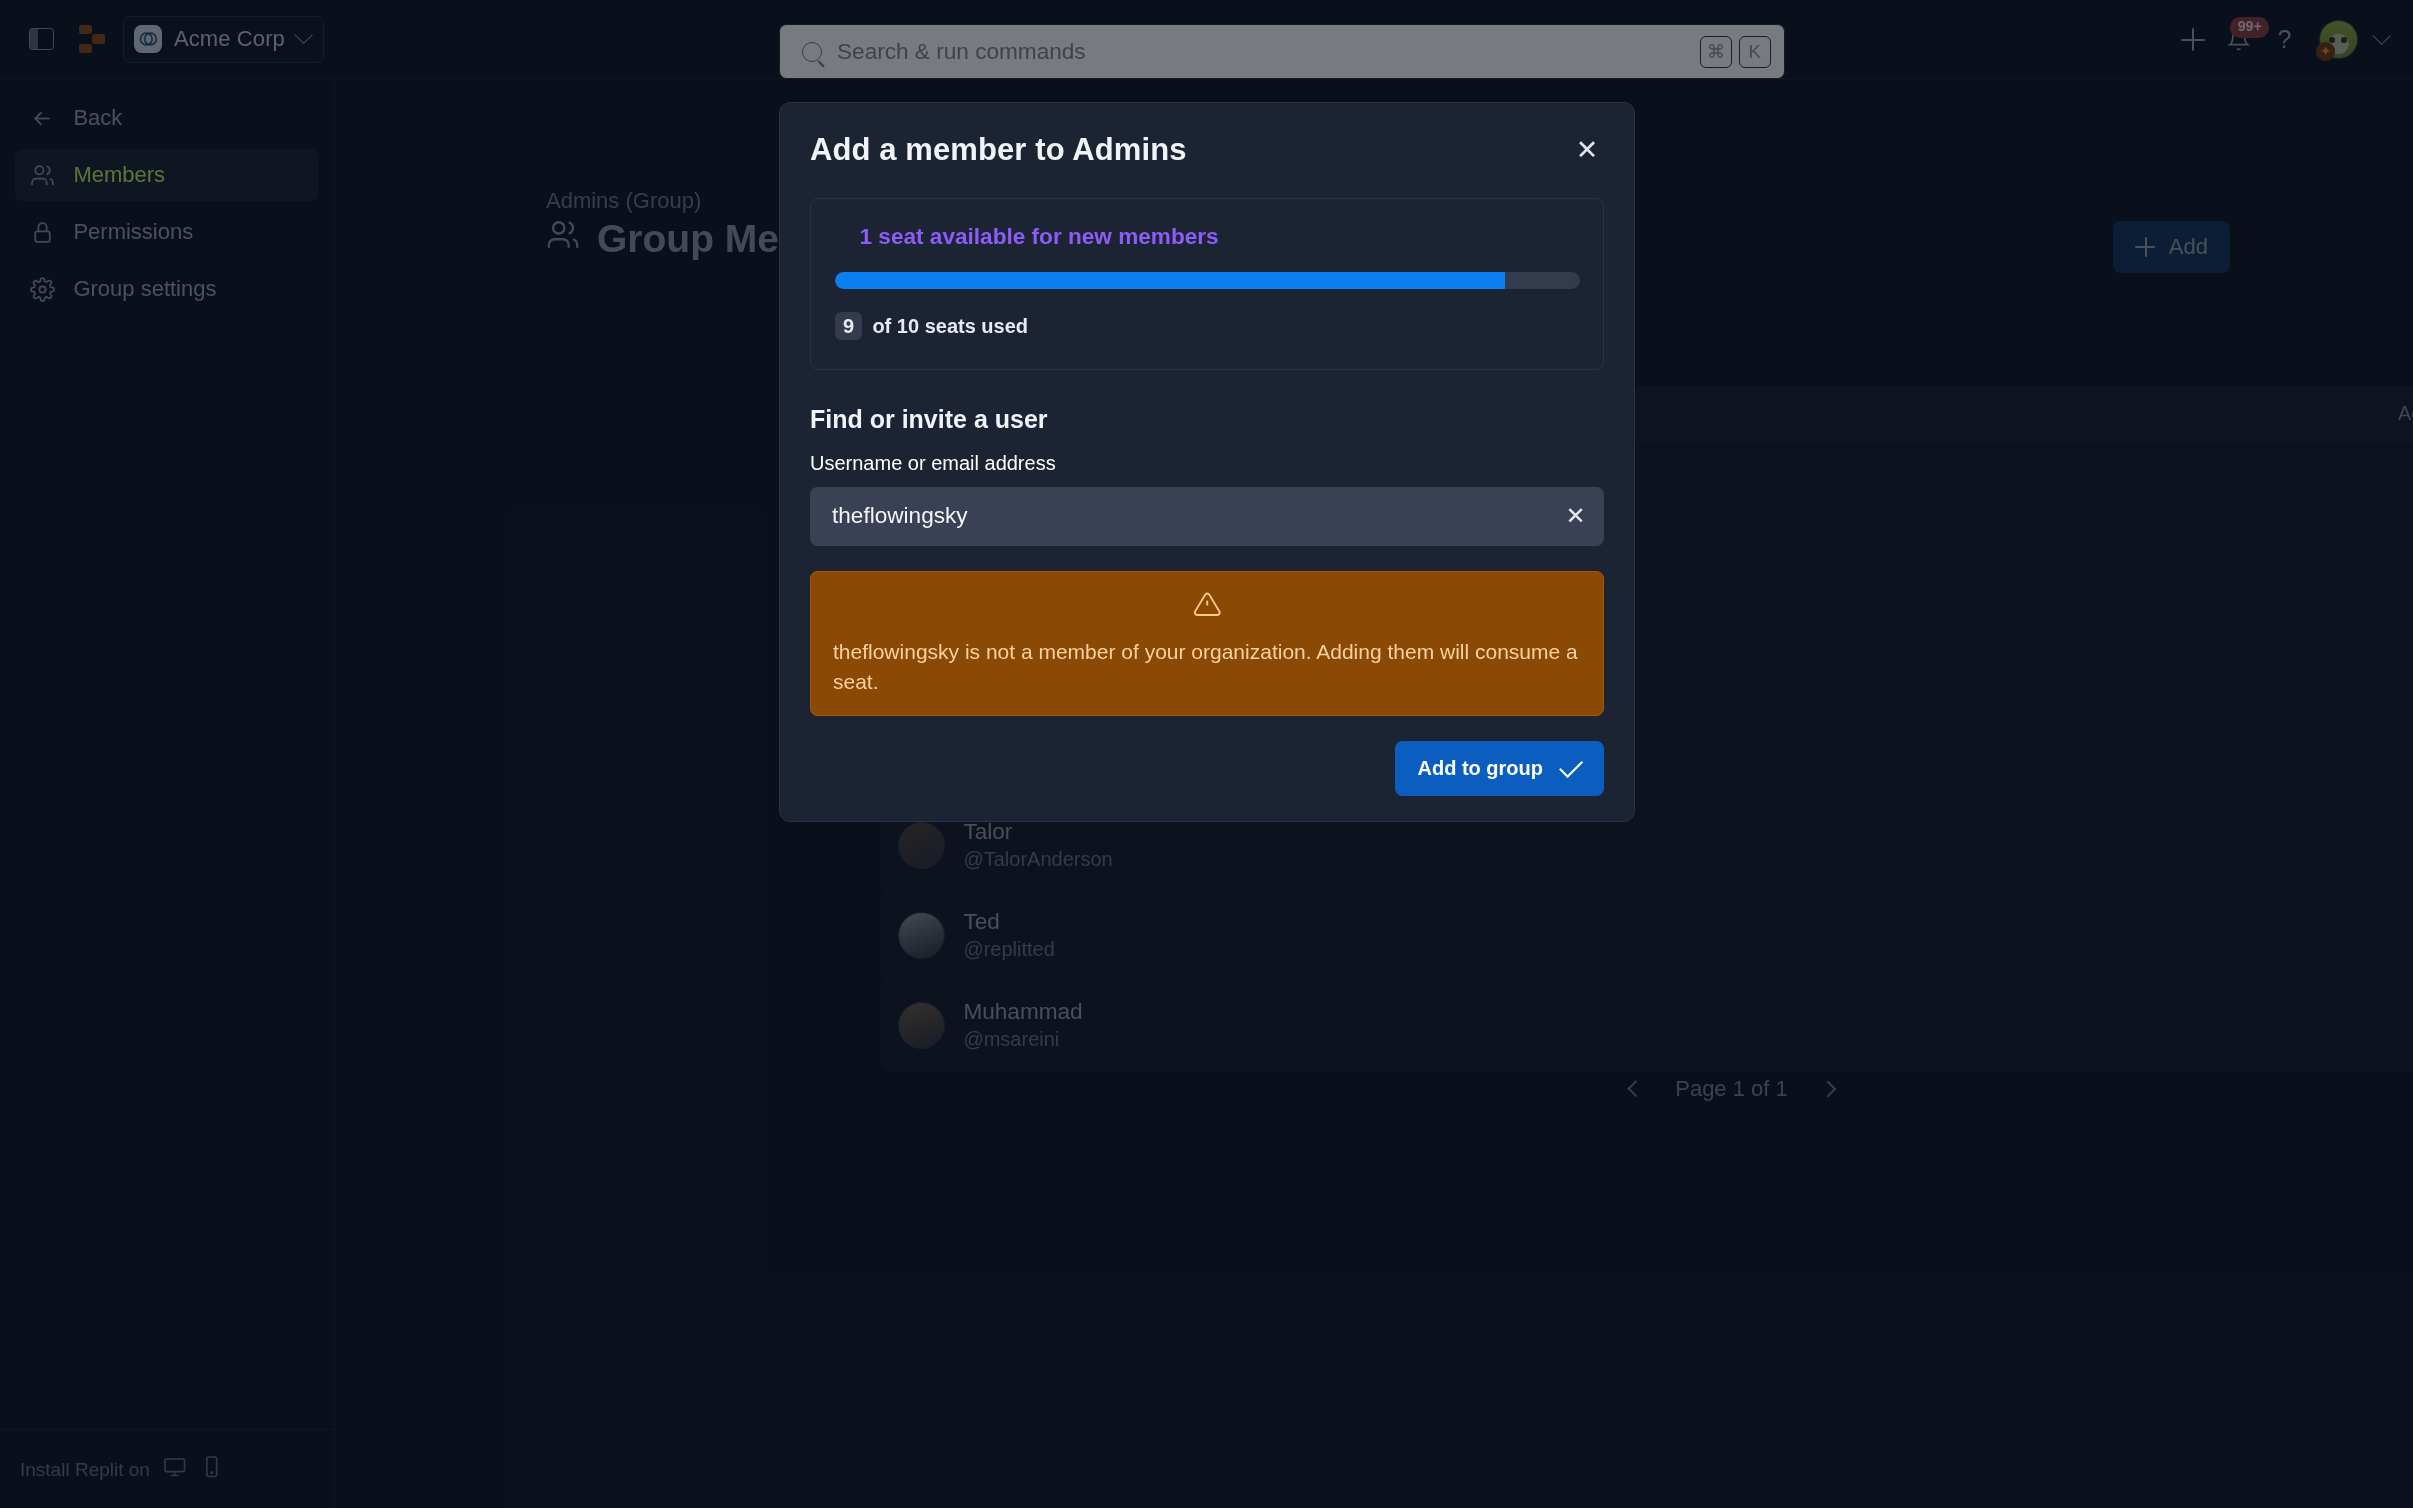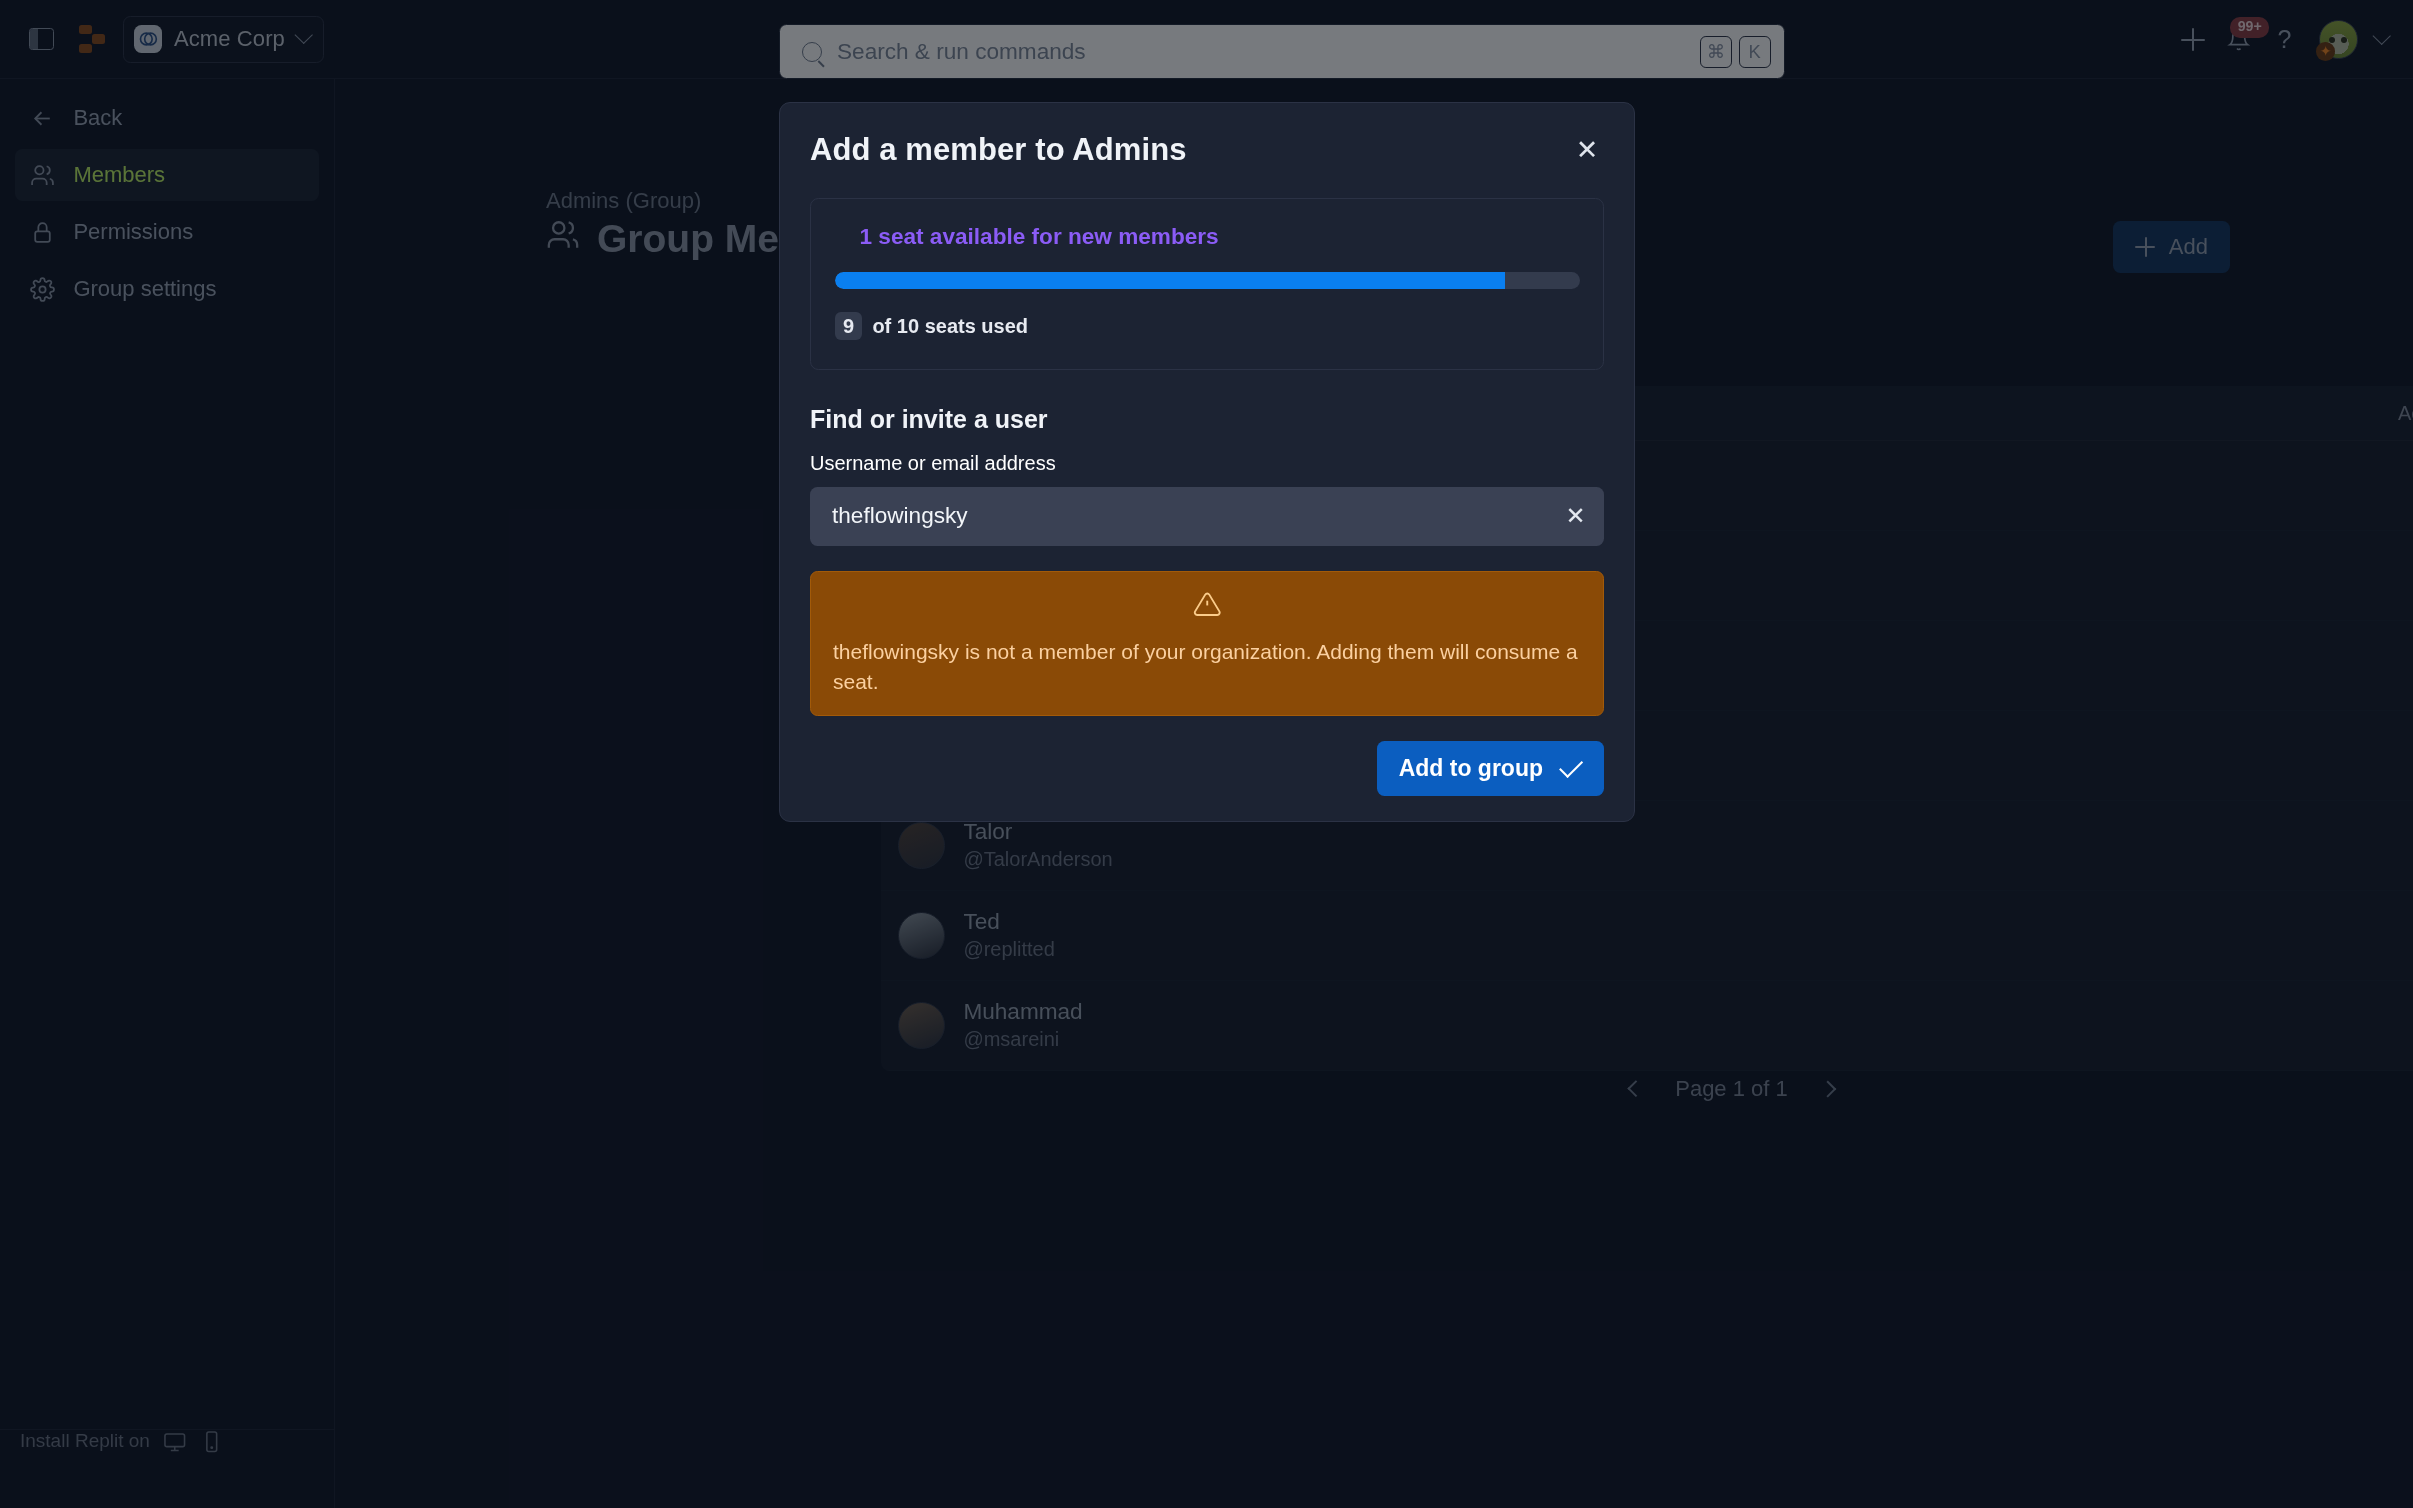--- a/index.html
+++ b/index.html
@@ -103,21 +103,21 @@
     height: 52px; margin: 5px 15px; padding-left: 15px;
     border-radius: 7.5px; color: #9aa4b5; font-size: 22px; cursor: pointer;
   }
   .side-item.active { background: #1a2232; color: #bef264; }
   .side-ico { width: 25px; height: 25px; flex: none; color: #8a94a6; }
   .side-ico svg { display:block; }
 
   .install-bar {
     position: absolute; left: 0; bottom: 0; width: 335px; height: 80px;
     border-top: 0.8px solid #1c2333;
-    display: flex; align-items: flex-start; gap: 13.4px; padding-left: 20px;
+    display: flex; align-items: center; gap: 13.4px; padding-left: 20px;
     color: #6b7384; font-size: 19px;
   }
 
   
   .main { position: absolute; left: 335px; top: 79px; width: 2078px; height: 1430px; }
   .breadcrumb { position: absolute; left: 211px; top: 109px; font-size: 22px; color: #6e7889; }
   .page-title {
     position: absolute; left: 211px; top: 138px;
     display: flex; align-items: center; gap: 17px;
     font-size: 39px; font-weight: 700; color: #8d96a6;
@@ -202,21 +202,21 @@
   .warn {
     margin-top: 25px; background: #8a4a06; border: 0.8px solid #a25a09; border-radius: 7.5px;
     padding: 18.4px 22px; display: flex; gap: 18.4px; align-items: center; flex-direction: column;
   }
   .warn-ico { flex: none; width: 28.5px; height: 28.5px; color: #fbcc8a; }
   .warn-text { font-size: 21px; line-height: 1.42; color: #fbd0a0; }
 
   .modal-foot { margin-top: 25px; display: flex; justify-content: flex-end; }
   .primary-btn {
     background: #0b5ec0; color: #ffffff; border: none; border-radius: 7.5px;
-    height: 55px; padding: 0 22px; font-size: 23px; font-weight: 700;
+    height: 55px; padding: 0 22px; font-size: 20px; font-weight: 700;
     display: flex; align-items: center; gap: 17px; cursor: pointer;
     font-family: "Liberation Sans", sans-serif;
   }
   .check { width: 22px; height: 11.7px; border-left: 2.5px solid #fff; border-bottom: 2.5px solid #fff;
            transform: rotate(-45deg); margin-bottom: 5px; }
 </style>
 </head>
 <body>
 
 <div class="topbar">

